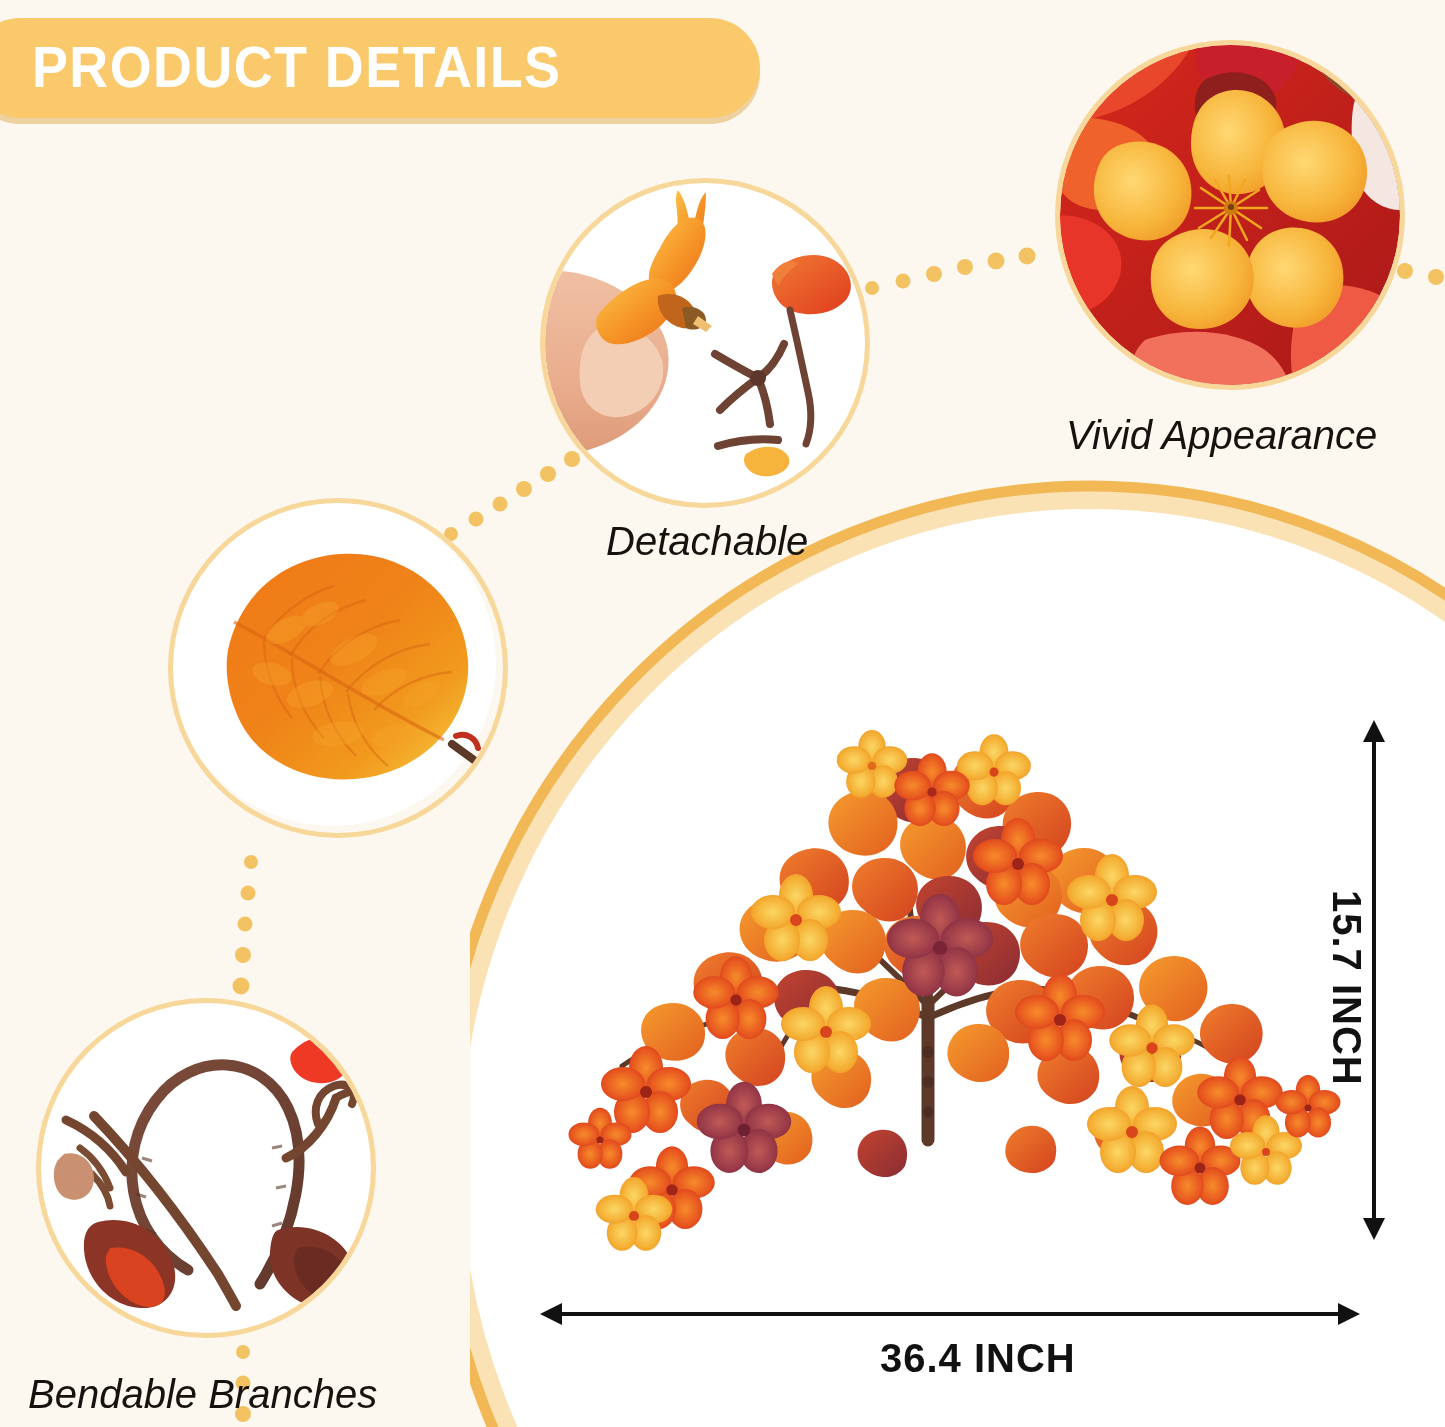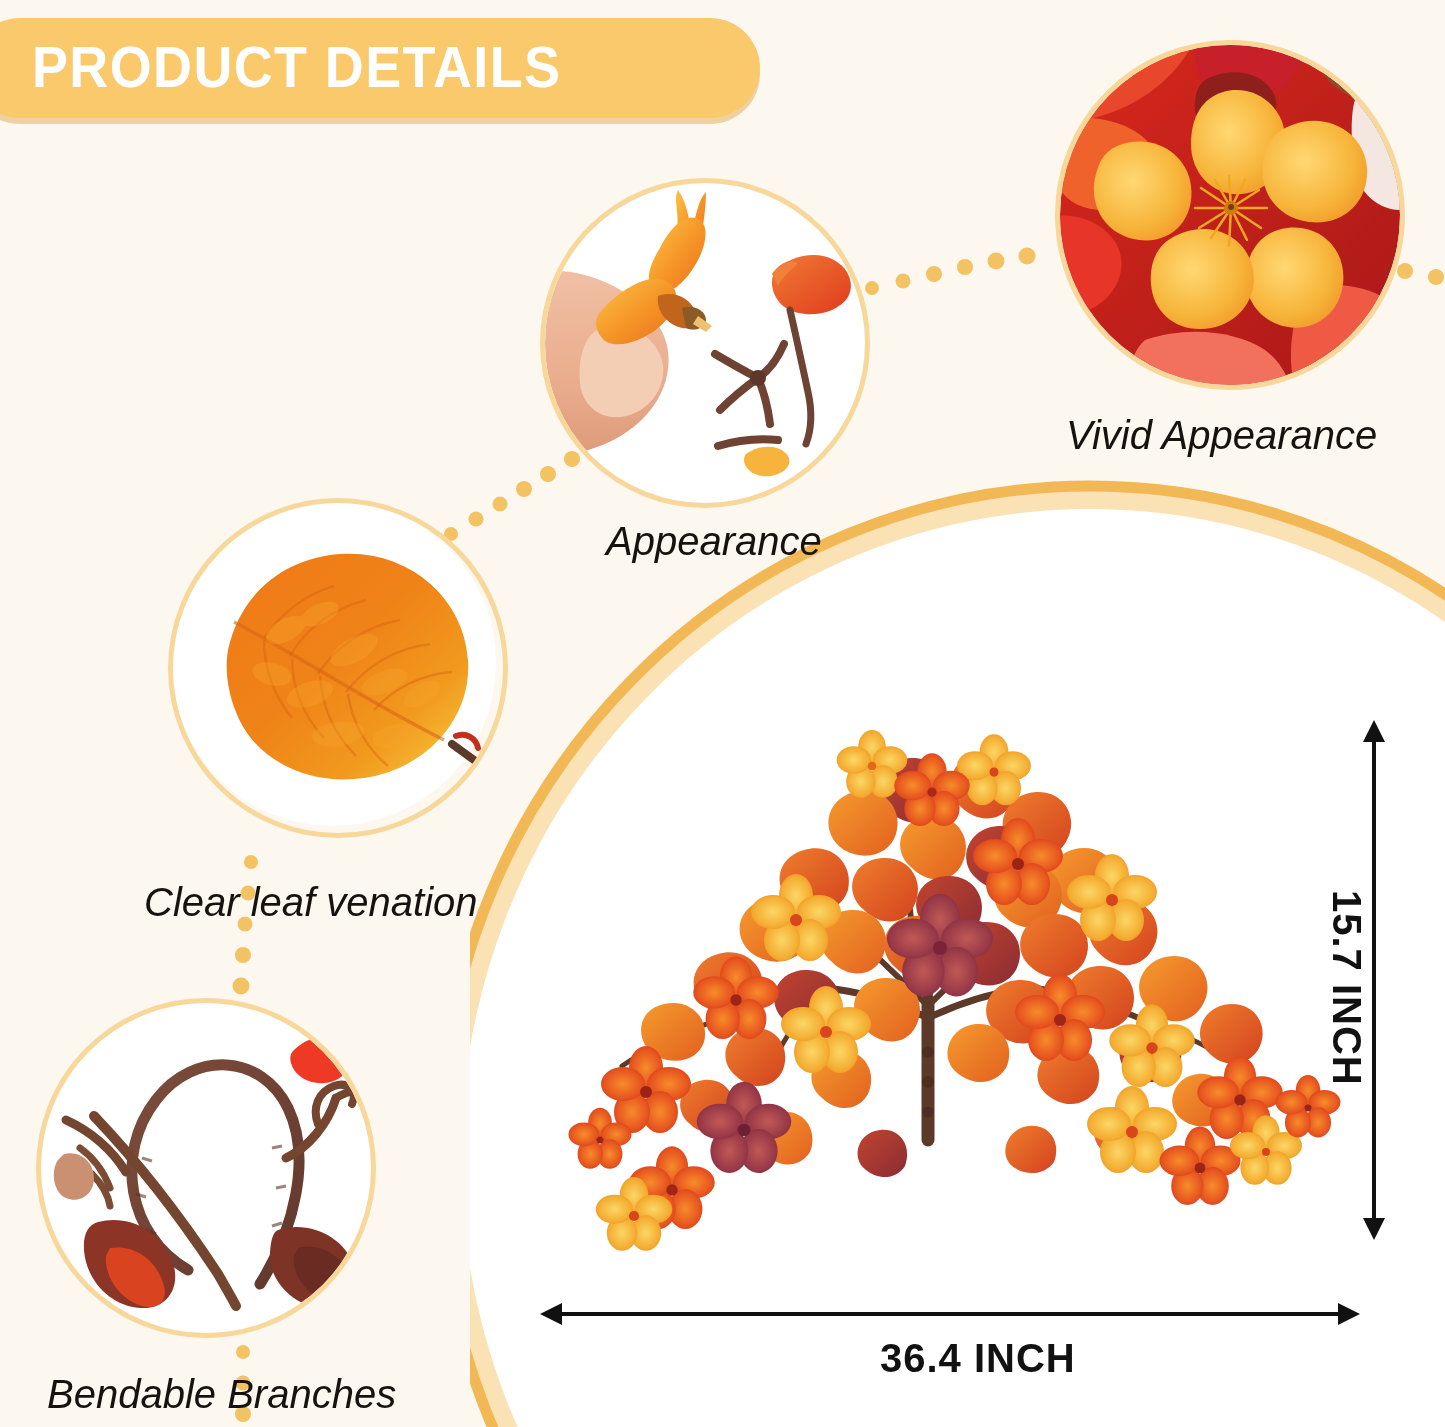--- a/index.html
+++ b/index.html
@@ -167,21 +167,21 @@
         <path d="M218 200 C 224 214, 228 230, 230 246" fill="none" stroke="#6e4333" stroke-width="8" stroke-linecap="round"></path>
         <path d="M218 200 C 204 210, 192 220, 180 232" fill="none" stroke="#6e4333" stroke-width="8" stroke-linecap="round"></path>
         <circle cx="218" cy="200" r="8" fill="#5d382a"></circle>
 
         <path d="M178 268 C 198 262, 218 260, 238 262" fill="none" stroke="#6e4333" stroke-width="8" stroke-linecap="round"></path>
         <path d="M206 276 C 220 266, 240 266, 248 278 C 254 288, 240 300, 222 298 C 208 296, 200 284, 206 276 Z" fill="#f6b43c"></path>
       </g>
     </svg>
     <div class="circle-ring" style="left:0;top:0;width:320px;height:320px;"></div>
   </div>
-  <div class="feature-label" style="left:606px;top:519px;">Appearance</div>
+  <div class="feature-label" style="left:606px;top:519px;">Detachable</div>
 
   <div class="abs" style="left:1055px;top:40px;width:350px;height:350px;">
     <svg width="350" height="350" viewBox="0 0 350 350">
       <defs>
         <clipPath id="clipVivid">
             <circle cx="175" cy="175" r="170"></circle>
           </clipPath>
         <radialGradient id="yPetal" cx="40%" cy="40%" r="75%">
           <stop offset="0%" stop-color="#ffd873"></stop>
           <stop offset="60%" stop-color="#f7b63c"></stop>
@@ -278,21 +278,20 @@
           <ellipse cx="226" cy="238" rx="22" ry="11" transform="rotate(-14 226 238)"></ellipse>
           <ellipse cx="254" cy="196" rx="20" ry="10" transform="rotate(-30 254 196)"></ellipse>
         </g>
 
         <path d="M284 246 L 306 262" stroke="#5d392a" stroke-width="8" stroke-linecap="round" fill="none"></path>
         <path d="M288 238 C 298 234, 308 240, 310 250" stroke="#c0301c" stroke-width="6" fill="none" stroke-linecap="round"></path>
       </g>
     </svg>
     <div class="circle-ring" style="left:0;top:0;width:330px;height:330px;"></div>
   </div>
-  <div class="feature-label" style="left:144px;top:880px;">Clear leaf venation</div>
 
   <div class="abs" style="left:36px;top:998px;width:340px;height:340px;">
     <svg width="340" height="340" viewBox="0 0 340 340">
       <defs>
         <clipPath id="clipBend">
             <circle cx="170" cy="170" r="165"></circle>
           </clipPath>
         <linearGradient id="twigG" x1="0" y1="0" x2="1" y2="1">
           <stop offset="0%" stop-color="#7d4d3c"></stop>
           <stop offset="100%" stop-color="#61382c"></stop>
@@ -328,21 +327,21 @@
         <path d="M74 250 C 100 246, 122 264, 128 288 C 132 304, 122 312, 106 308 C 84 302, 68 278, 70 258 Z" fill="#d9431f"></path>
 
         <path d="M242 232 C 272 222, 308 238, 318 268 C 326 292, 310 314, 284 310 C 254 306, 232 280, 234 254 C 235 242, 237 234, 242 232 Z" fill="#7d3326"></path>
         <path d="M262 250 C 288 244, 312 262, 316 286 C 318 300, 306 308, 292 304 C 270 298, 256 276, 258 258 Z" fill="#6a2b22"></path>
 
         <path d="M28 156 C 44 152, 58 164, 58 180 C 58 196, 44 206, 30 200 C 18 195, 14 174, 22 162 Z" fill="#c99071"></path>
       </g>
     </svg>
     <div class="circle-ring" style="left:0;top:0;width:330px;height:330px;"></div>
   </div>
-  <div class="feature-label" style="left:28px;top:1372px;margin-left:19px;">Bendable Branches</div>
+  <div class="feature-label" style="left:28px;top:1372px;">Bendable Branches</div>
 
   <div class="abs" style="left:560px;top:700px;width:810px;height:570px;">
     <svg width="810" height="570" viewBox="0 0 810 570">
       <defs>
         <linearGradient id="pLeafA" x1="0" y1="0" x2="1" y2="1">
           <stop offset="0%" stop-color="#ef7d2c"></stop>
             <stop offset="100%" stop-color="#d3431f"></stop>
         </linearGradient>
         <linearGradient id="pLeafB" x1="0" y1="0" x2="1" y2="1">
           <stop offset="0%" stop-color="#f59b2e"></stop>

